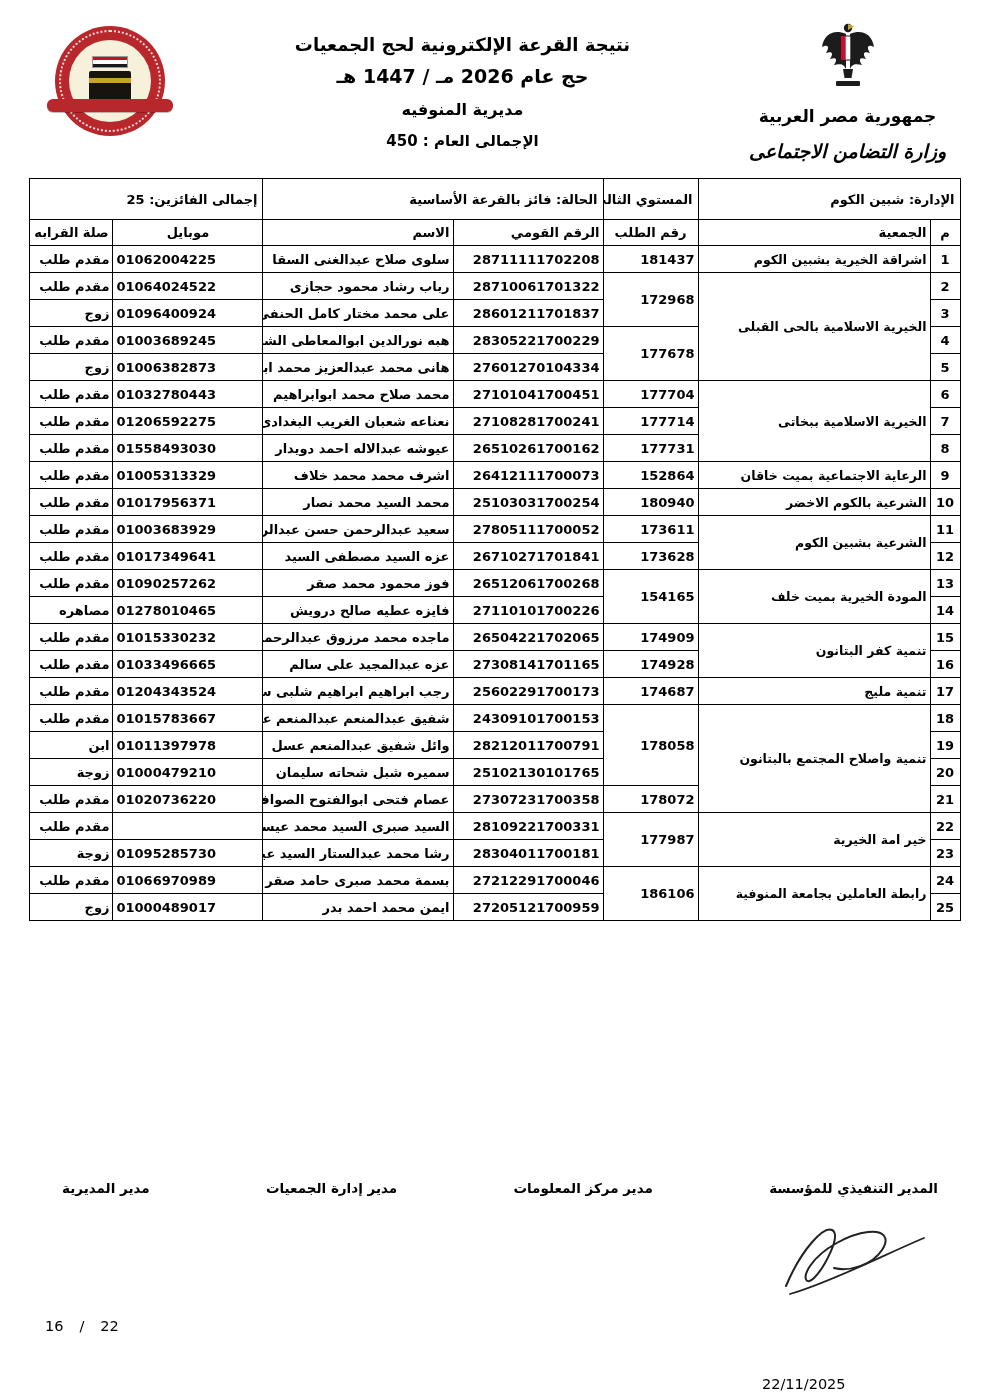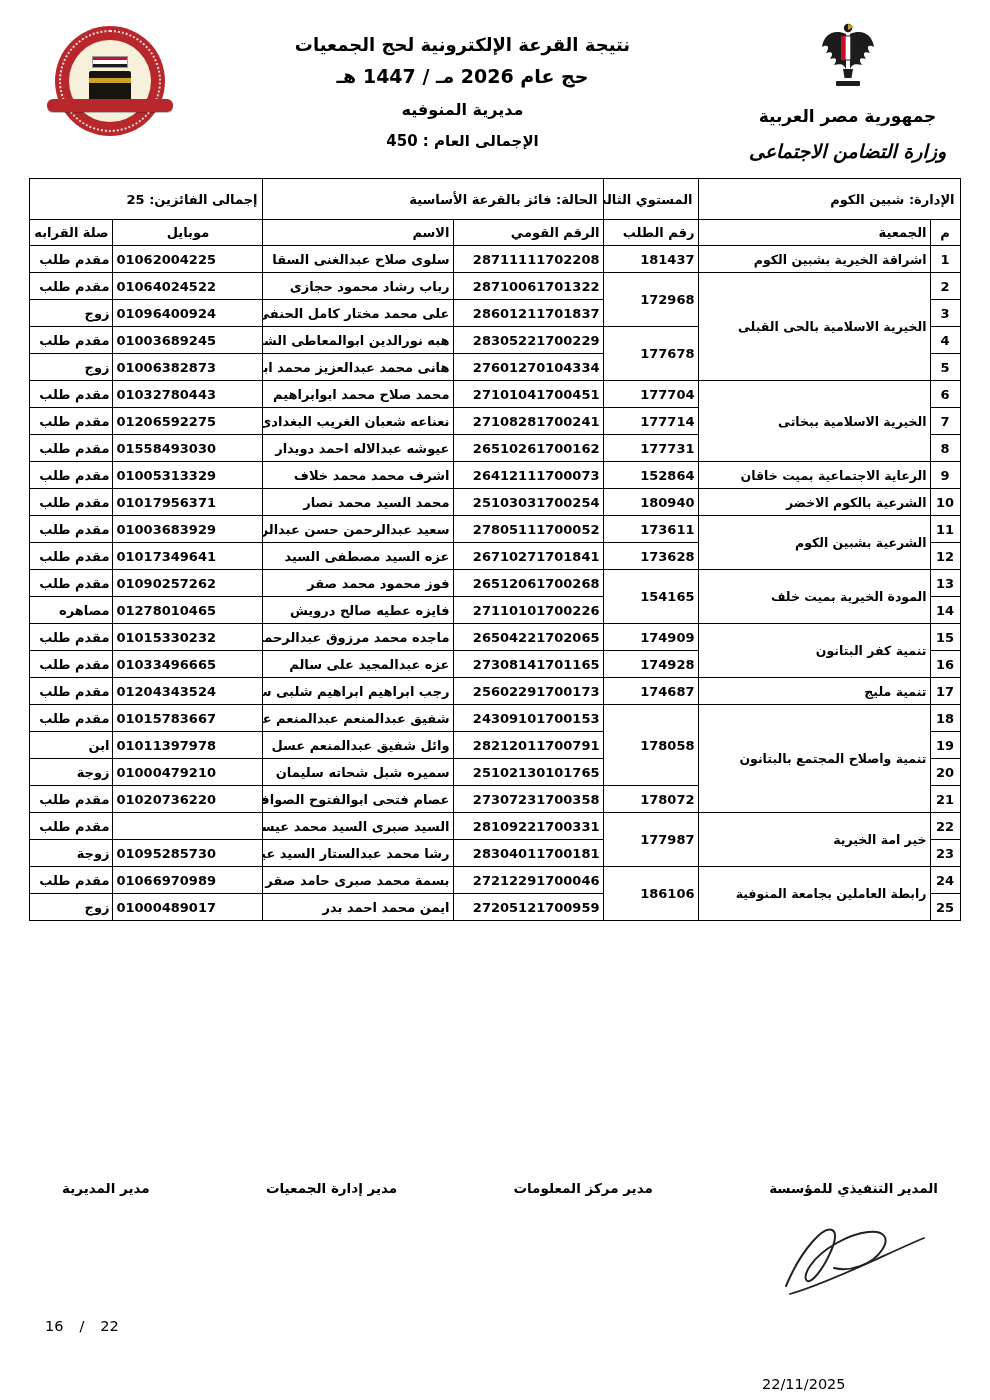--- a/index.html
+++ b/index.html
@@ -49,21 +49,21 @@
   }
   tr.info-row td{height:40px;font-size:13px;text-align:right;padding:0 5px;}
   tr.head-row th{height:25px;margin-left:24px;}
   .c0{text-align:center;}
   .c1{text-align:right;font-size:12.5px;}
   .c2{}
   .c3{text-align:right;}
   .c4{text-align:right;font-size:12.5px;}
   .c5{text-align:left;}
   .c6{text-align:right;}
-  tr.head-row .c2{text-align:right;}
+  tr.head-row .c2{text-align:center;}
   tr.head-row .c5,tr.head-row .c6{text-align:center;}
   tbody td.c1{font-size:12.5px;}
   
   .signatures{
     position:absolute;top:1180px;left:0;right:0;
     display:flex;justify-content:space-between;
     padding:0 52px 0 62px;font-weight:bold;font-size:13.5px;
   }
   .sig-scribble{position:absolute;left:772px;top:1208px;width:160px;height:100px;}
   .doc-date{position:absolute;left:762px;top:1376px;font-size:14.5px;direction:ltr;}

